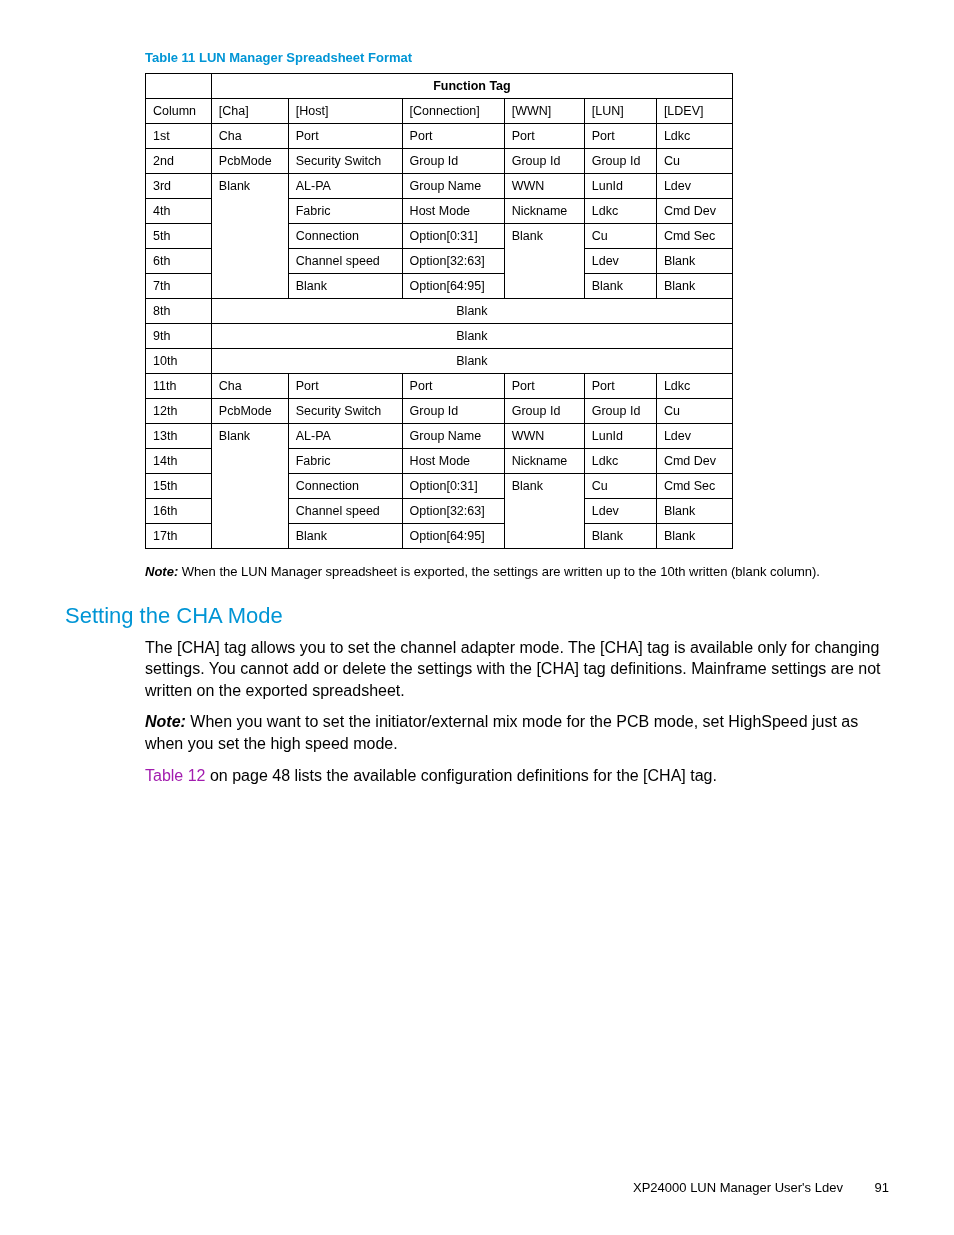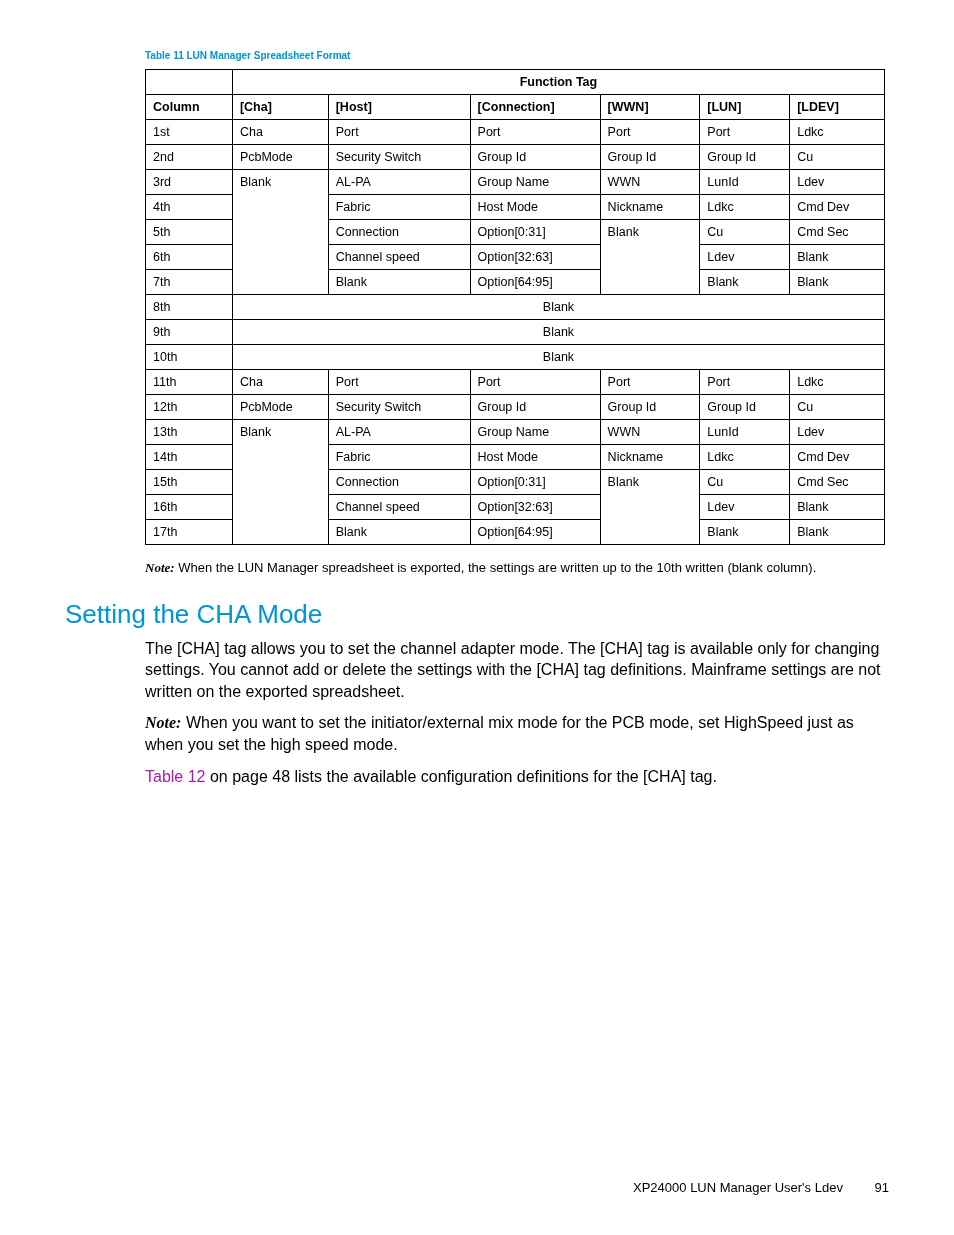--- a/index.html
+++ b/index.html
@@ -9,61 +9,60 @@
     margin: 0;
     padding: 50px 65px 40px 65px;
     width: 954px;
     box-sizing: border-box;
     min-height: 1235px;
     position: relative;
   }
   .table-caption {
     color: #0095d5;
     font-weight: bold;
-    font-size: 10px;
+    font-size: 13px;
     margin-bottom: 8px;
     margin-left: 80px;
   }
   table {
     border-collapse: collapse;
     margin-left: 80px;
-    width: 740px;
+    width: 588px;
     font-size: 12.5px;
   }
   th, td {
     border: 1px solid #000;
     padding: 5px 7px;
     text-align: left;
     vertical-align: top;
   }
   th {
-    font-weight: bold;
+    font-weight: normal;
   }
   .func-tag-header {
     text-align: center;
     font-weight: bold;
   }
   .merged-center {
     text-align: center;
   }
   .note-para {
     margin: 14px 0 14px 80px;
     width: 740px;
     line-height: 1.35;
     font-size: 13px;
   }
   .note-label {
     font-style: italic;
     font-weight: bold;
-    font-family: Liberation Serif, serif;
   }
   h2.section {
     color: #0095d5;
     font-weight: normal;
-    font-size: 26px;
+    font-size: 22px;
     margin: 22px 0 8px 0;
   }
   .body-para {
     margin: 8px 0 10px 80px;
     width: 740px;
     line-height: 1.35;
     font-size: 16px;
   }
   .link {
     color: #a21caf;

